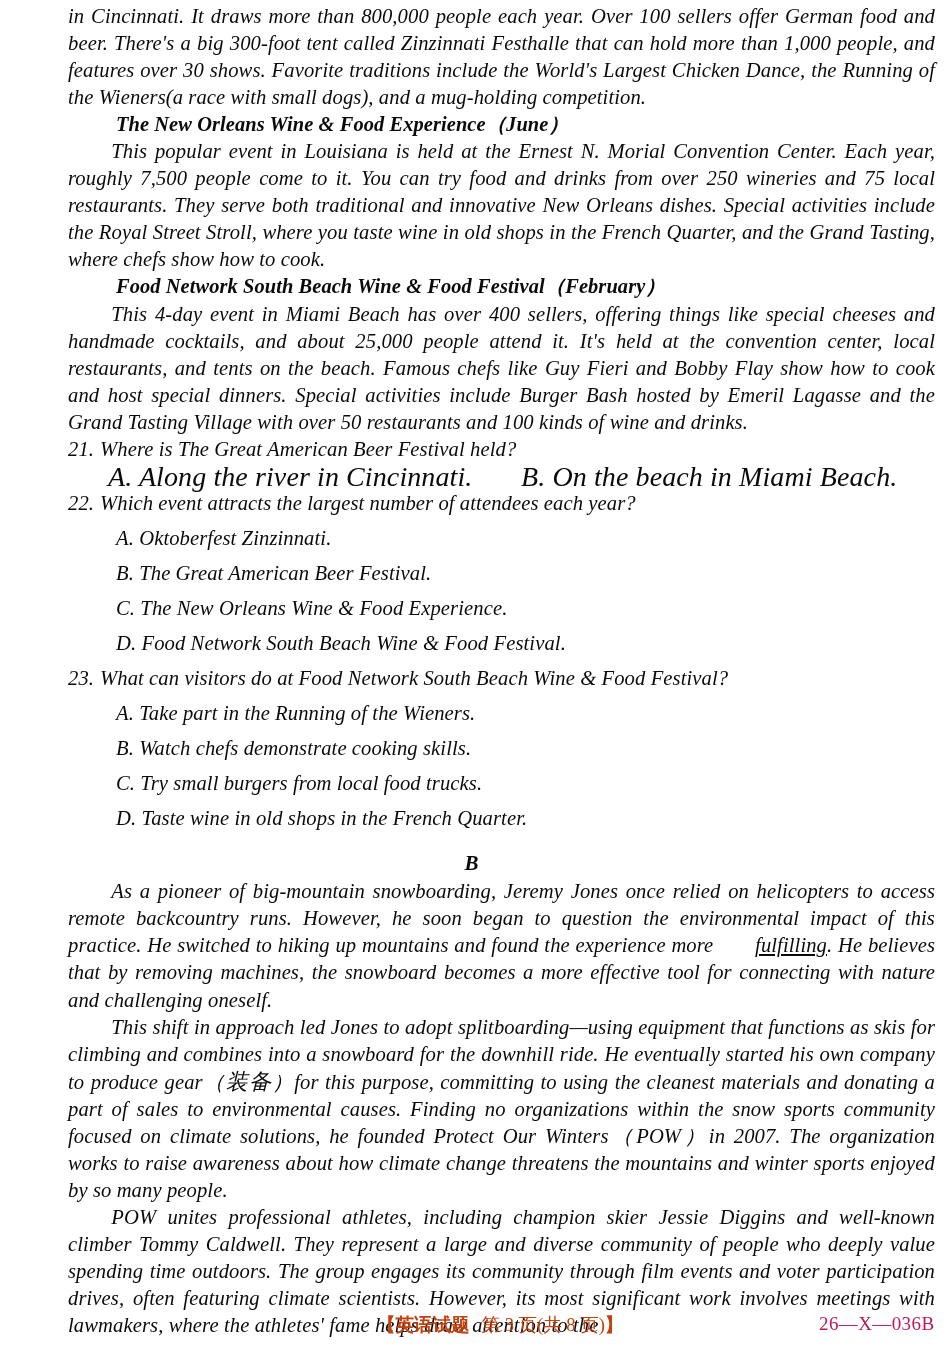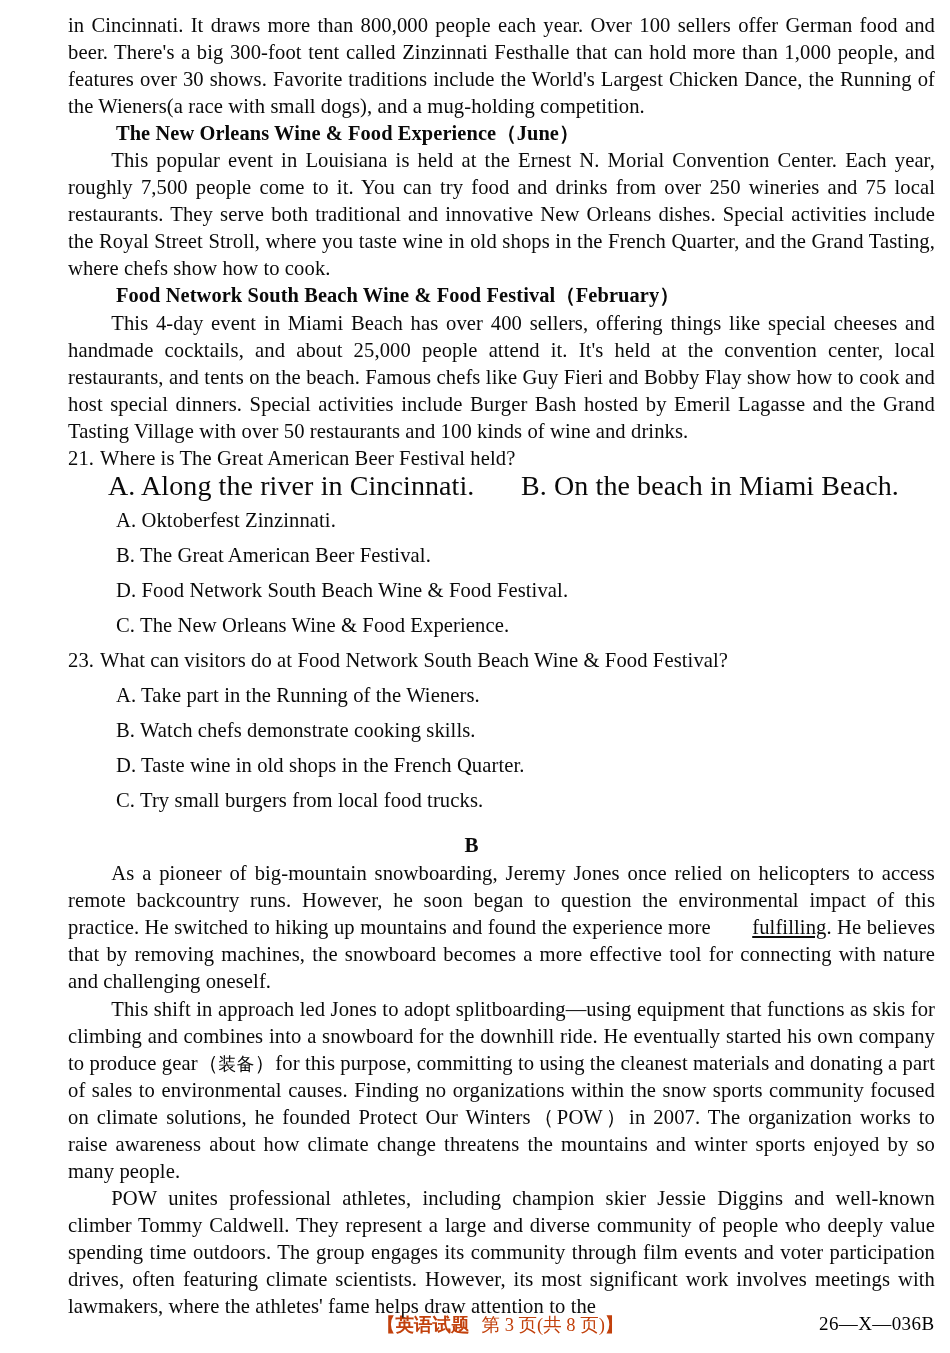--- a/index.html
+++ b/index.html
@@ -15,21 +15,22 @@
     color: #0a0a0a;
     overflow: hidden;
   }
 
   .page {
     position: absolute;
     left: 0; top: 0;
     width: 950px;
     height: 1353px;
     box-sizing: border-box;
-    padding: 12px 15px 0 68px;
+    padding: 3px 15px 0 68px;
+    font-style: italic;
   }
 
   .body-col {
     width: 867px;
   }
 
   
   p.para {
     margin: 0;
     font-size: 20.6px;
@@ -103,21 +104,21 @@
   }
 
   .u {
     text-decoration: underline;
     text-underline-offset: 2px;
     margin-left: 36px;
   }
 
   .cn {
     font-family: "DejaVu Sans", sans-serif;
-    font-size: 18px;
+    font-size: 22px;
   }
 
   .spacer-b { height: 8px; }
 
   
   .footer {
     position: absolute;
     left: 0;
     top: 1312px;
     width: 950px;
@@ -138,21 +139,21 @@
     font-weight: normal;
   }
   .footer-right {
     position: absolute;
     left: 819px;
     top: 1px;
     font-family: "Liberation Serif", "DejaVu Serif", serif;
     font-size: 19px;
     white-space: nowrap;
     letter-spacing: 0.4px;
-    color: #000000;
+    color: #be185d;
   }
 </style>
 </head>
 <body>
 
 <div class="page">
   <div class="body-col">
 
     <p class="para">in Cincinnati. It draws more than 800,000 people each year. Over 100 sellers offer German food and beer. There's a big 300-foot tent called Zinzinnati Festhalle that can hold more than 1,000 people, and features over 30 shows. Favorite traditions include the World's Largest Chicken Dance, the Running of the Wieners(a race with small dogs), and a mug-holding competition.</p>
 
@@ -163,30 +164,31 @@
     <p class="para indent">This 4-day event in Miami Beach has over 400 sellers, offering things like special cheeses and handmade cocktails, and about 25,000 people attend it. It's held at the convention center, local restaurants, and tents on the beach. Famous chefs like Guy Fieri and Bobby Flay show how to cook and host special dinners. Special activities include Burger Bash hosted by Emeril Lagasse and the Grand Tasting Village with over 50 restaurants and 100 kinds of wine and drinks.</p>
 
     <p class="question"><span class="qnum">21.</span><span>Where is The Great American Beer Festival held?</span></p>
     <div class="option-row">
       <span class="col-a">A. Along the river in Cincinnati.</span>
       <span class="col-b">B. On the beach in Miami Beach.</span>
     </div>
     <div class="option-row">
     </div>
 
+    <p class="question"><span class="qnum">22.</span><span>Which event attracts the largest number of attendees each year?</span></p>
     <p class="option">A. Oktoberfest Zinzinnati.</p>
     <p class="option">B. The Great American Beer Festival.</p>
+    <p class="option">C. The New Orleans Wine &amp; Food Experience.</p>
     <p class="option">D. Food Network South Beach Wine &amp; Food Festival.</p>
-    <p class="option">C. The New Orleans Wine &amp; Food Experience.</p>
 
     <p class="question"><span class="qnum">23.</span><span>What can visitors do at Food Network South Beach Wine &amp; Food Festival?</span></p>
     <p class="option">A. Take part in the Running of the Wieners.</p>
     <p class="option">B. Watch chefs demonstrate cooking skills.</p>
+    <p class="option">C. Try small burgers from local food trucks.</p>
     <p class="option">D. Taste wine in old shops in the French Quarter.</p>
-    <p class="option">C. Try small burgers from local food trucks.</p>
 
     <div class="spacer-b"></div>
 
     <p class="section-letter">B</p>
 
     <p class="para indent"><span>As a pioneer of big-mountain snowboarding, Jeremy Jones once relied on helicopters to access remote backcountry runs. However, he soon began to question the environmental impact of this practice. He switched to hiking up mountains and found the experience more </span><span class="u">fulfilling</span><span>. He believes that by removing machines, the snowboard becomes a more effective tool for connecting with nature and challenging oneself.</span></p>
 
     <p class="para indent"><span>This shift in approach led Jones to adopt splitboarding—using equipment that functions as skis for climbing and combines into a snowboard for the downhill ride. He eventually started his own company to produce gear（</span><span class="cn">装备</span><span>）for this purpose, committing to using the cleanest materials and donating a part of sales to environmental causes. Finding no organizations within the snow sports community focused on climate solutions, he founded Protect Our Winters（POW）in 2007. The organization works to raise awareness about how climate change threatens the mountains and winter sports enjoyed by so many people.</span></p>
 
     <p class="para indent">POW unites professional athletes, including champion skier Jessie Diggins and well-known climber Tommy Caldwell. They represent a large and diverse community of people who deeply value spending time outdoors. The group engages its community through film events and voter participation drives, often featuring climate scientists. However, its most significant work involves meetings with lawmakers, where the athletes' fame helps draw attention to the</p>

